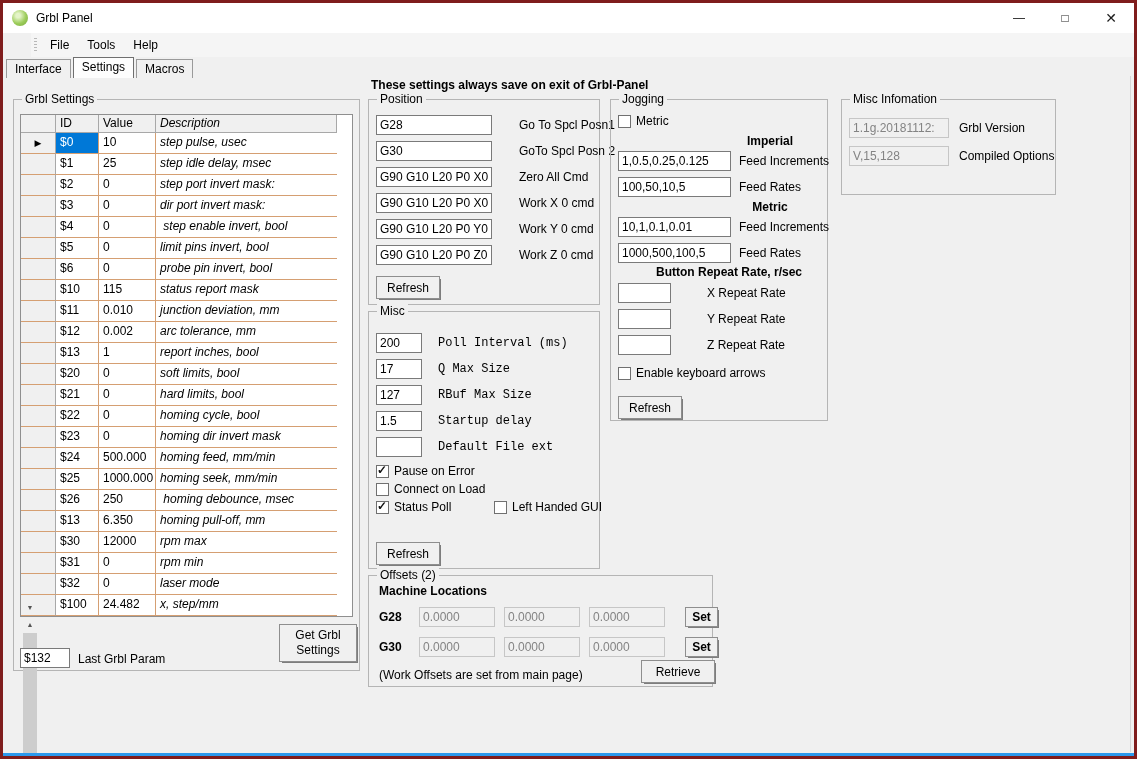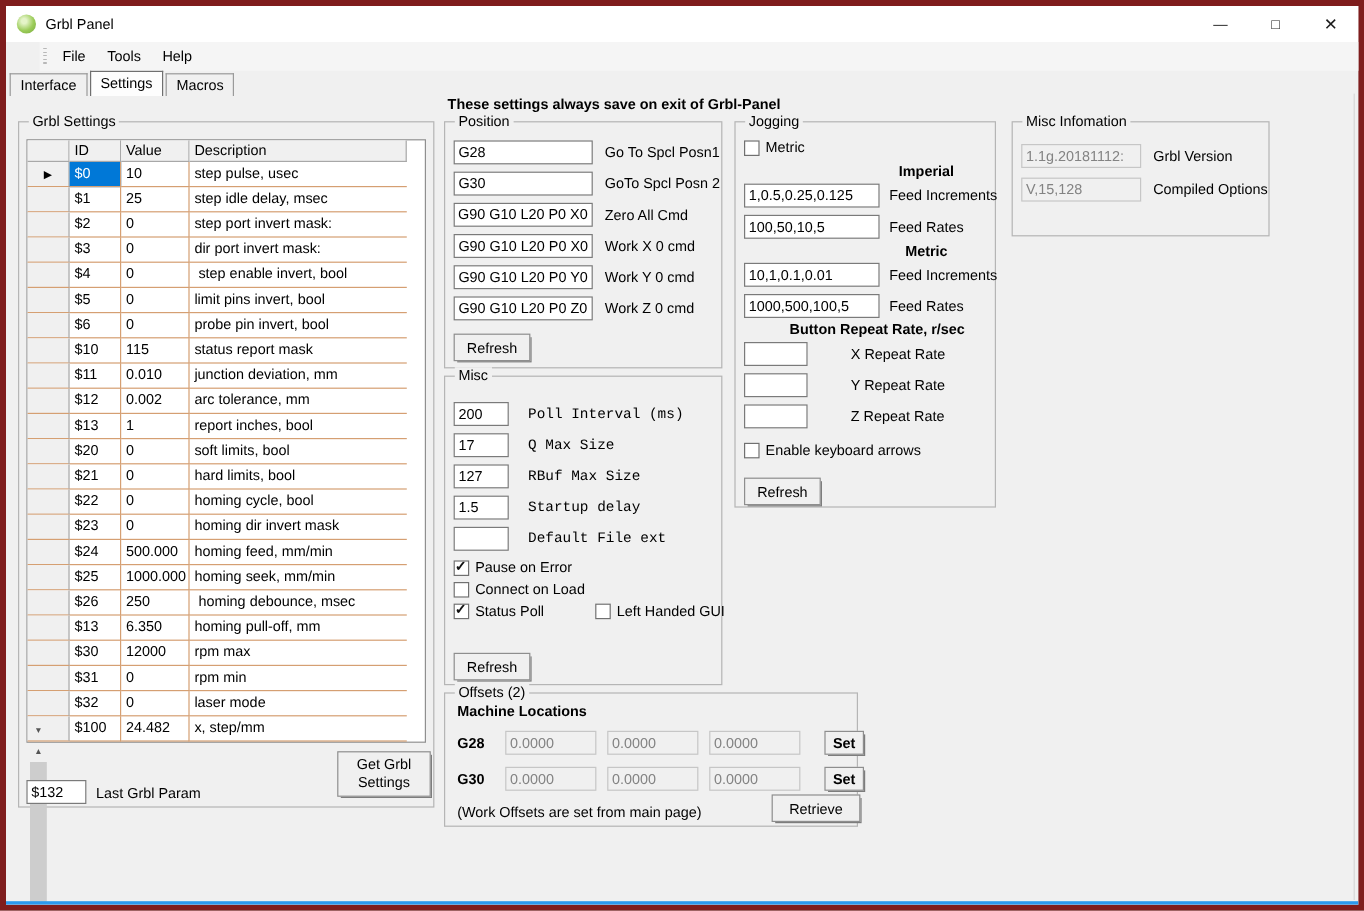--- a/index.html
+++ b/index.html
@@ -1,18 +1,18 @@
 <!DOCTYPE html>
 <html><head>
 <meta charset="utf-8">
 <style>
   * { margin:0; padding:0; box-sizing:border-box; }
   body { font-family:"Liberation Sans", sans-serif; background:#888; }
   .window { position:relative; width:1137px; height:759px; background:#f0f0f0;
-            border:5px solid #7f1d1d; overflow:hidden; }
+            border:3px solid #7f1d1d; overflow:hidden; }
 
   
   .titlebar { position:absolute; left:0; top:0; width:100%; height:30px; background:#ffffff;
               display:flex; align-items:center; }
   .app-icon { width:16px; height:16px; border-radius:50%; margin-left:9px;
               background:radial-gradient(circle at 38% 35%, #e4f4c8 15%, #9ccc5a 55%, #76a83a); }
   .title-text { margin-left:8px; font-size:12px; color:#000; }
   .win-controls { margin-left:auto; display:flex; height:100%; }
   .win-btn { width:46px; height:100%; display:flex; align-items:center; justify-content:center;
              font-size:12px; color:#1b1b1b; }
@@ -45,21 +45,21 @@
   .grid-main { width:316px; }
   .ghead { display:flex; height:18px; }
   .ghead .gcell { background:#f0f0f0; border-right:1px solid #a8a8a8; border-bottom:1px solid #a8a8a8; padding-top:1px; }
   .grow { display:flex; height:21px; }
   .gcell { font-size:12px; padding:2px 4px 0; white-space:pre; overflow:hidden; color:#000; }
   .g-sel  { width:35px; background:#f0f0f0; border-right:1px solid #a8a8a8;
             border-bottom:1px solid #d59f72; text-align:center; font-size:9px; padding-top:5px; }
   .ghead .g-sel { border-bottom:1px solid #a8a8a8; }
   .g-id   { width:43px; border-right:1px solid #d59f72; border-bottom:1px solid #d59f72; }
   .g-val  { width:57px; border-right:1px solid #d59f72; border-bottom:1px solid #d59f72; }
-  .g-desc { flex:1; border-bottom:1px solid #d59f72; }
+  .g-desc { flex:1; border-bottom:1px solid #d59f72;font-style:italic; }
   .ghead .g-id, .ghead .g-val { border-right:1px solid #a8a8a8; }
   .g-id.selected { background:#0078d7; color:#fff; }
   .vscroll { width:17px; background:#f0f0f0; border-left:1px solid #dcdcdc; position:relative; }
   .sb-up,.sb-down { position:absolute; left:0; width:16px; height:17px; font-size:7px; color:#555;
                     display:flex; align-items:center; justify-content:center; }
   .sb-up{ top:0; } .sb-down{ bottom:0; }
   .sb-thumb { position:absolute; left:1px; width:14px; top:17px; height:320px; background:#cdcdcd; }
 
   
   input[type=text] { font:12px "Liberation Sans", sans-serif; border:1px solid #7a7a7a;
@@ -80,21 +80,21 @@
   
   #grp-grbl { left:10px; top:96px; width:347px; height:572px; }
   .lastparam { position:absolute; left:6px; top:548px; width:50px; }
   .lastparam-label { position:absolute; left:64px; top:552px; font-size:12px; }
   .getgrbl { position:absolute; left:265px; top:524px; width:78px; height:38px; padding:2px 6px; line-height:1.25; }
 
   
   #grp-position { left:365px; top:96px; width:232px; height:206px; }
   .f-position { left:7px; top:12px; }
   .f-position input { width:116px; }
-  .f-position .flabel { margin-left:10px; }
+  .f-position .flabel { margin-left:27px; }
   .r-pos { position:absolute; left:7px; top:176px; width:64px; height:23px; }
 
   
   #grp-misc { left:365px; top:308px; width:232px; height:258px; }
   .f-misc { left:7px; top:18px; }
   .f-misc input { width:46px; }
   .f-misc .flabel { margin-left:16px;font-family:Liberation Mono, monospace; }
   .checks-misc { position:absolute; left:7px; top:150px; }
   .checks-misc .cb:nth-child(4) { position:absolute; left:118px; top:36px; }
   .r-misc { position:absolute; left:7px; top:230px; width:64px; height:23px; }

